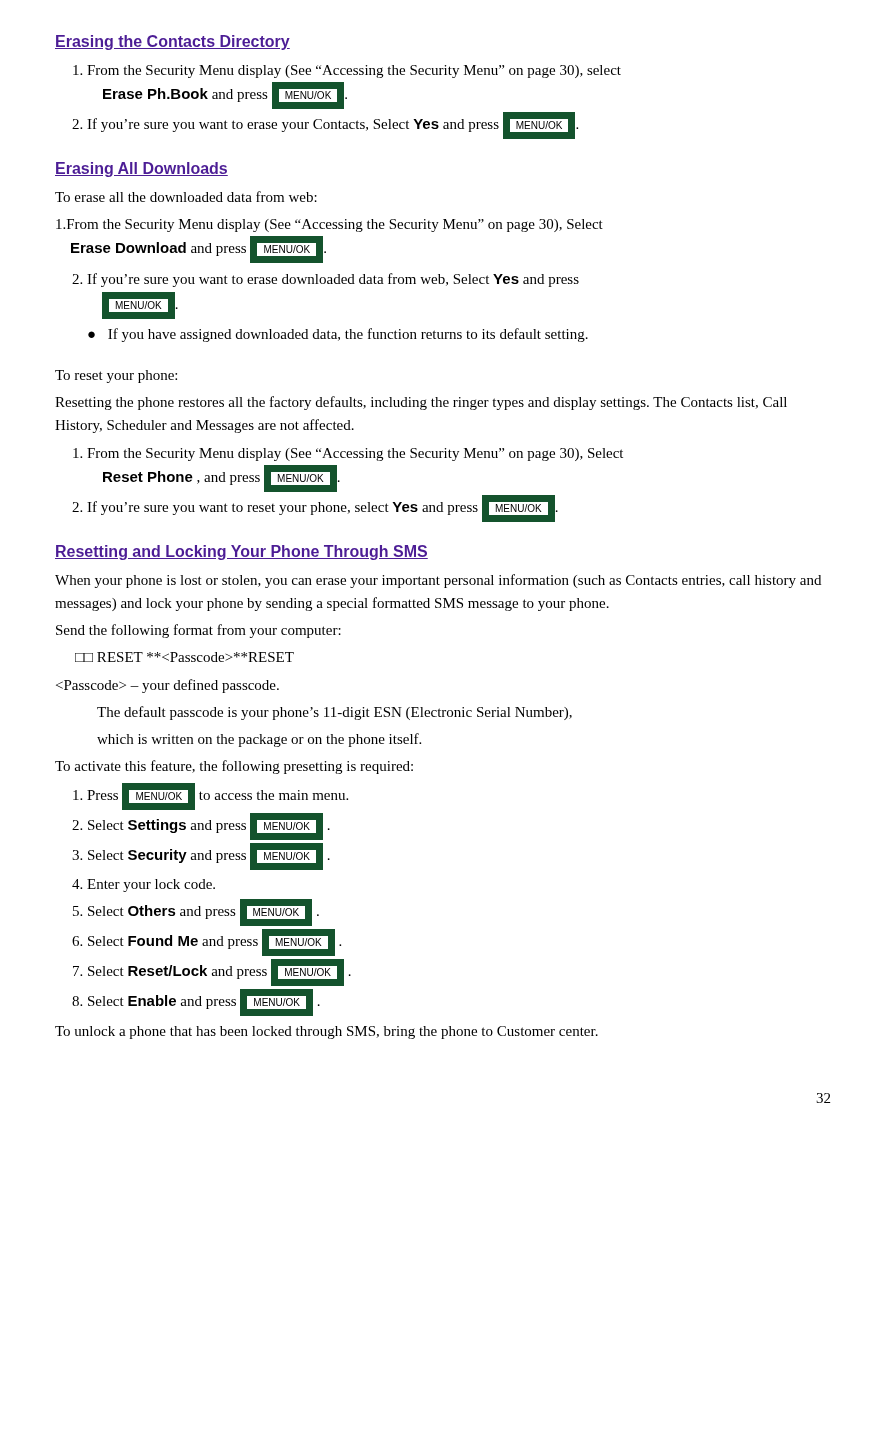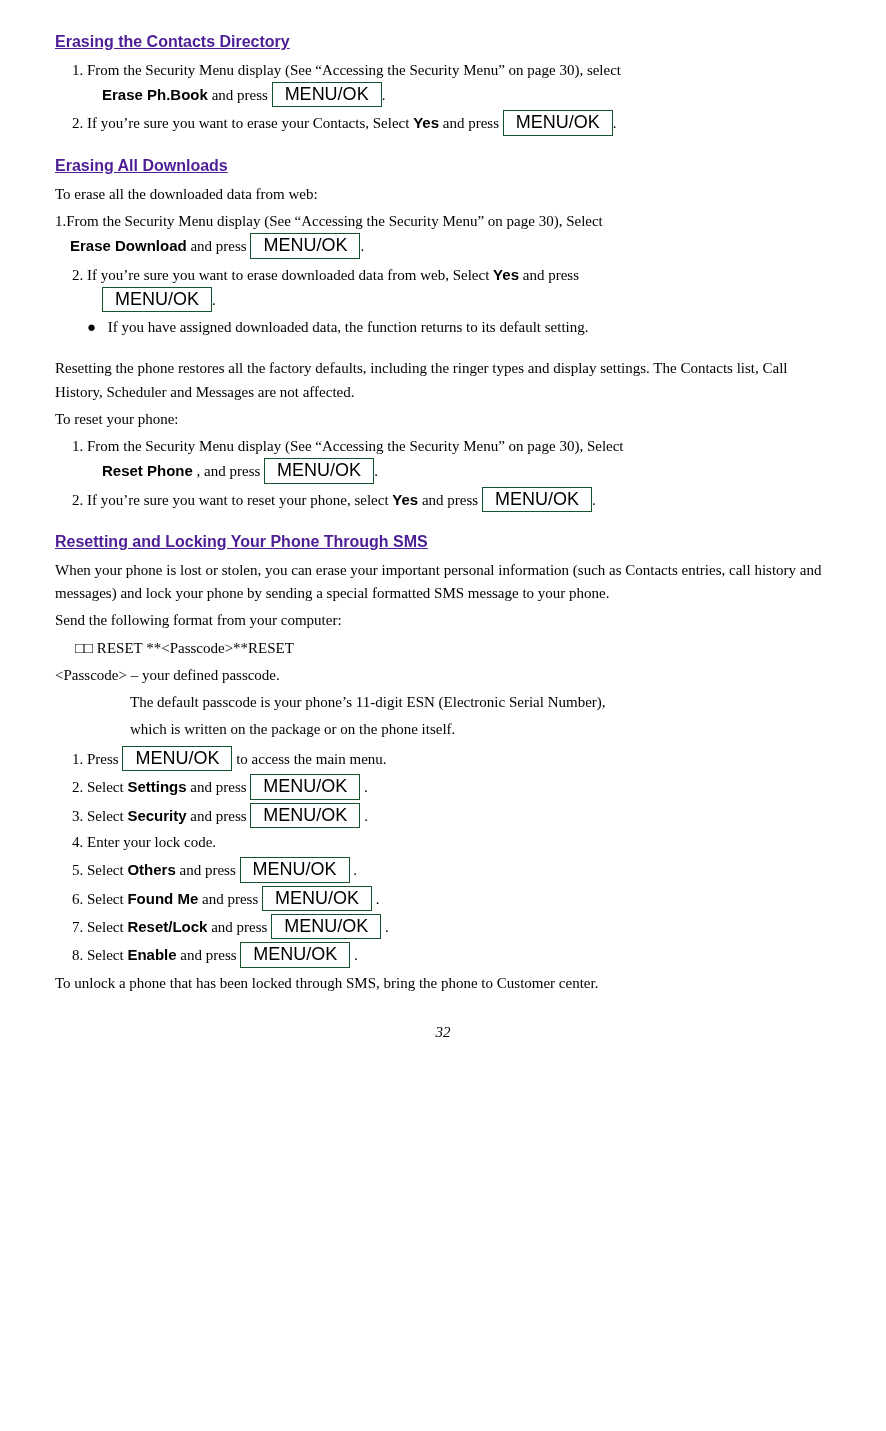--- a/index.html
+++ b/index.html
@@ -21,36 +21,35 @@
       font-size: 16px;
       margin-bottom: 4px;
       text-decoration: underline;
     }
     .section-body { margin-bottom: 4px; }
     ol { margin-left: 32px; margin-bottom: 4px; }
     ol li { margin-bottom: 3px; }
     .inline-bold { font-weight: bold; font-family: Arial, sans-serif; }
     .key-box {
       display: inline-block;
-      border: 1px solid #14532d;
-      padding: 0 12px;
+      border: 7px solid #14532d;
+      padding: 0 6px;
       font-family: Arial, sans-serif;
-      font-size: 18px;
+      font-size: 10px;
       line-height: 1.3;
     }
     .bullet-list { margin-left: 32px; list-style: none; margin-bottom: 4px; }
     .bullet-list li::before { content: "●"; margin-right: 8px; }
     .bullet-list li { margin-bottom: 3px; }
-    .indent-block { margin-left: 75px; margin-bottom: 2px; }
+    .indent-block { margin-left: 42px; margin-bottom: 2px; }
     .sms-format { margin-left: 20px; margin-bottom: 4px; font-family: Times New Roman, serif; }
     .page-num {
-      text-align: center;
-      margin-top: 26px;
+      text-align: right;
+      margin-top: 44px;
       font-size: 15px;
-      font-style: italic;
     }
     p { margin-bottom: 4px; }
   </style>
 </head>
 <body>
 
 <div class="section">
   <div class="section-title">Erasing the Contacts Directory</div>
   <ol>
     <li>
@@ -86,22 +85,22 @@
     </li>
   </ol>
   <ul class="bullet-list">
     <li>
       <span>If you have assigned downloaded data, the function returns to its default setting.</span>
     </li>
   </ul>
 </div>
 
 <div class="section">
+  <p class="section-body">To reset your phone:</p>
   <p class="section-body">Resetting the phone restores all the factory defaults, including the ringer types and display settings. The Contacts list, Call History, Scheduler and Messages are not affected.</p>
-  <p class="section-body">To reset your phone:</p>
   <ol>
     <li>
       <span>From the Security Menu display (See “Accessing the Security Menu” on page 30), Select</span><br>
       &nbsp;&nbsp;&nbsp;&nbsp;<span class="inline-bold">Reset Phone</span>
       <span>, and press </span>
       <span class="key-box">MENU/OK</span><span>.</span>
     </li>
     <li>
       <span>If you’re sure you want to reset your phone, select </span>
       <span class="inline-bold">Yes</span>
@@ -118,20 +117,21 @@
   <div class="sms-format">
     <span>□□ RESET **&lt;Passcode&gt;**RESET</span>
   </div>
   <p class="section-body">
     <span>&lt;Passcode&gt; – your defined passcode.</span>
   </p>
   <div class="indent-block">
     <p>The default passcode is your phone’s 11-digit ESN (Electronic Serial Number),</p>
     <p>which is written on the package or on the phone itself.</p>
   </div>
+  <p class="section-body">To activate this feature, the following presetting is required:</p>
   <ol>
     <li>
       <span>Press </span>
       <span class="key-box">MENU/OK</span>
       <span> to access the main menu.</span>
     </li>
     <li>
       <span>Select </span>
       <span class="inline-bold">Settings</span>
       <span> and press </span>

